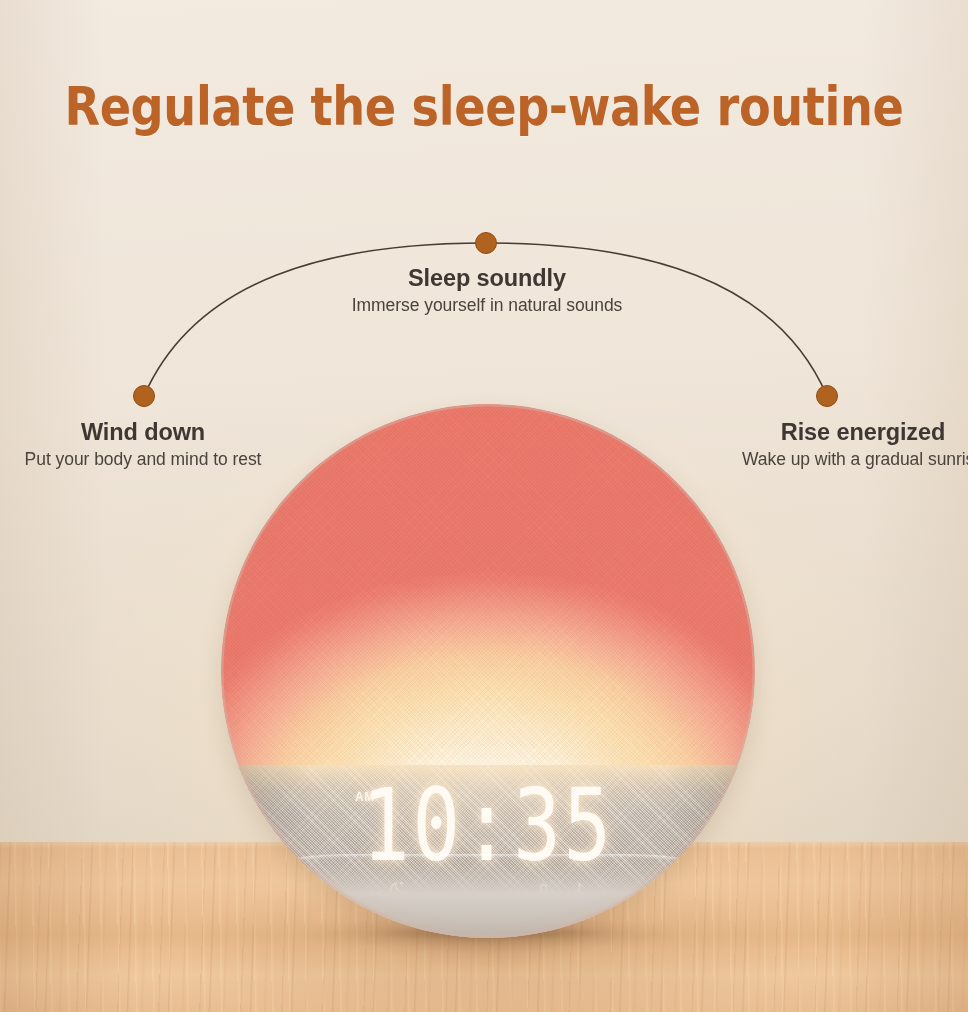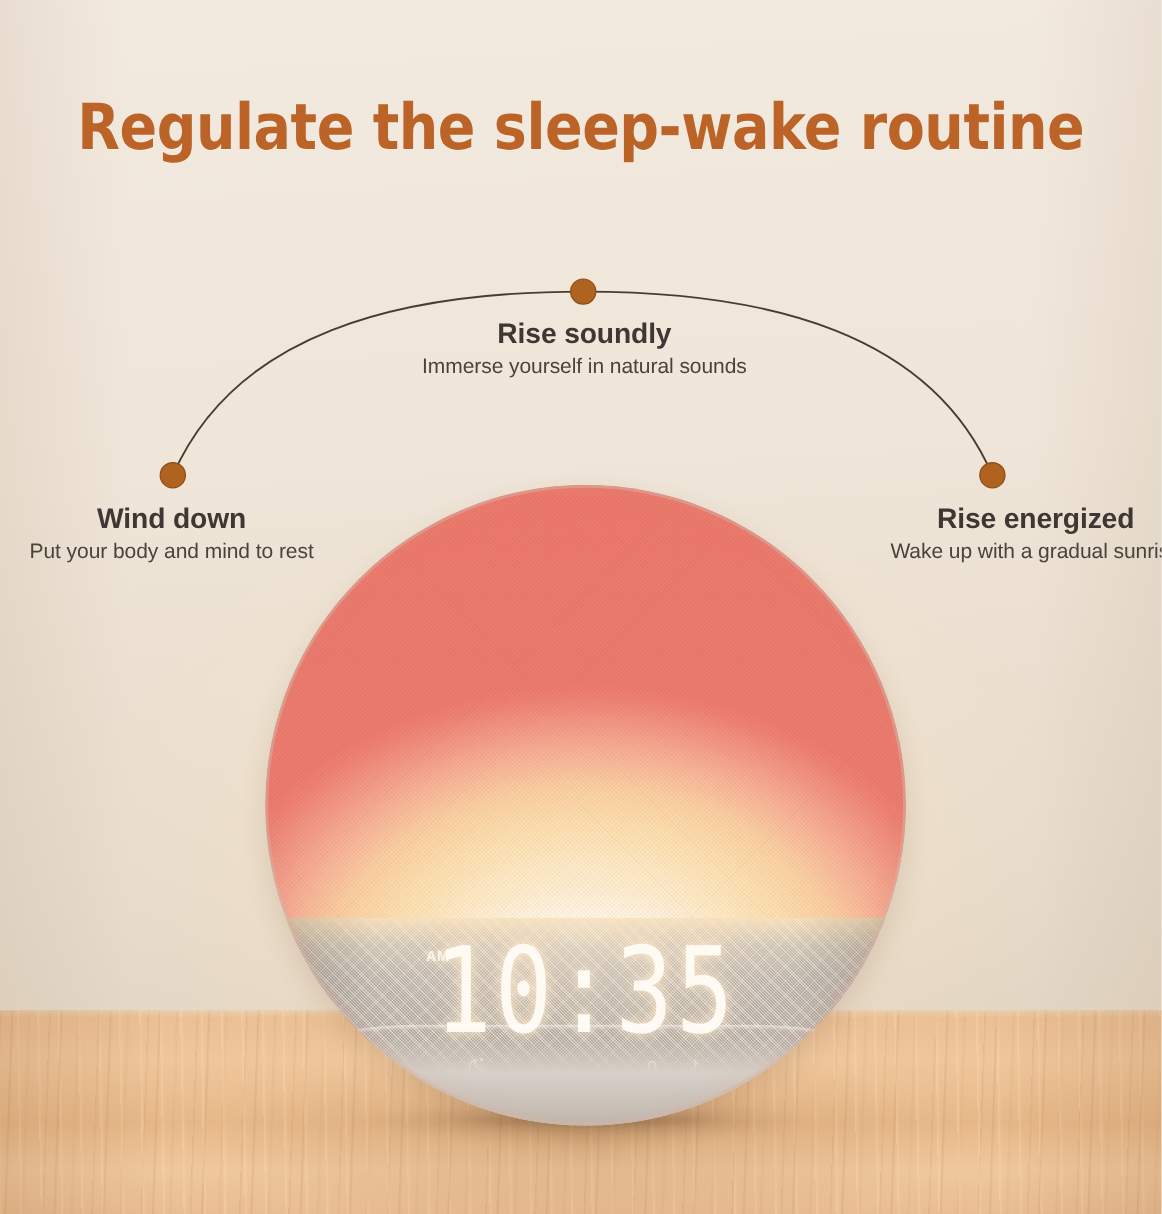--- a/index.html
+++ b/index.html
@@ -190,21 +190,21 @@
   <div class="title">Regulate the sleep-wake routine</div>
 
   <svg class="arc" viewBox="0 0 968 1012">
     <path d="M 144 396 C 196 278 330 243 486 243 C 642 243 776 278 827 396" fill="none" stroke="#3B2C22" stroke-width="1.6" stroke-linecap="round" opacity="0.92"></path>
     <circle cx="144" cy="396" r="10.5" fill="#B0621F" stroke="#8E4C16" stroke-width="1"></circle>
     <circle cx="486" cy="243" r="10.5" fill="#B0621F" stroke="#8E4C16" stroke-width="1"></circle>
     <circle cx="827" cy="396" r="10.5" fill="#B0621F" stroke="#8E4C16" stroke-width="1"></circle>
   </svg>
 
   <div class="callout" id="co-top">
-    <div class="hd">Rise soundly</div>
+    <div class="hd">Sleep soundly</div>
     <div class="sb">Immerse yourself in natural sounds</div>
   </div>
 
   <div class="callout" id="co-left">
     <div class="hd">Wind down</div>
     <div class="sb">Put your body and mind to rest</div>
   </div>
 
   <div class="callout" id="co-right">
     <div class="hd">Rise energized</div>

